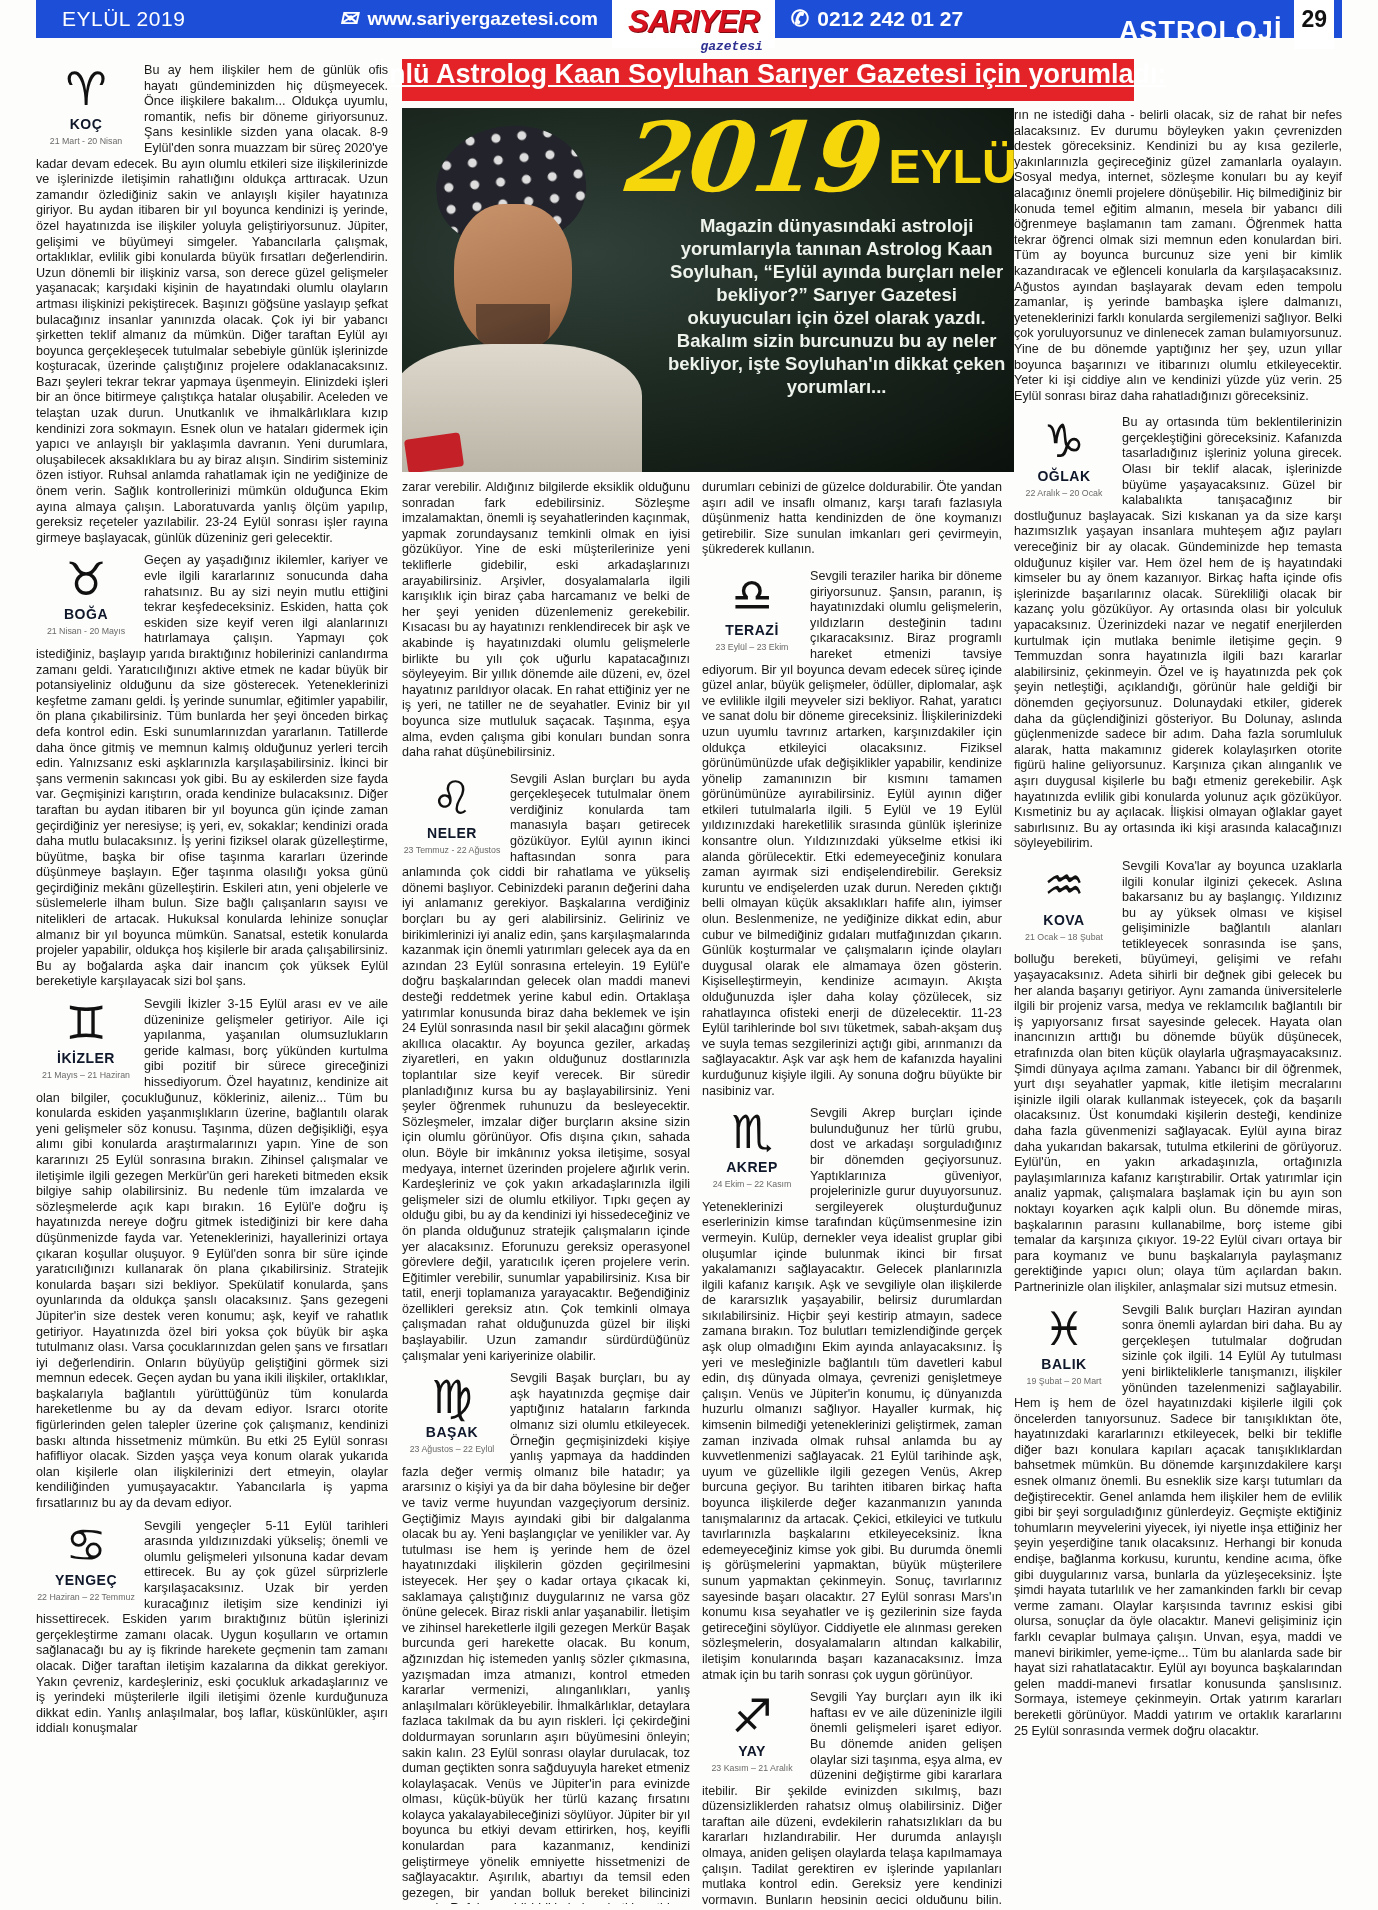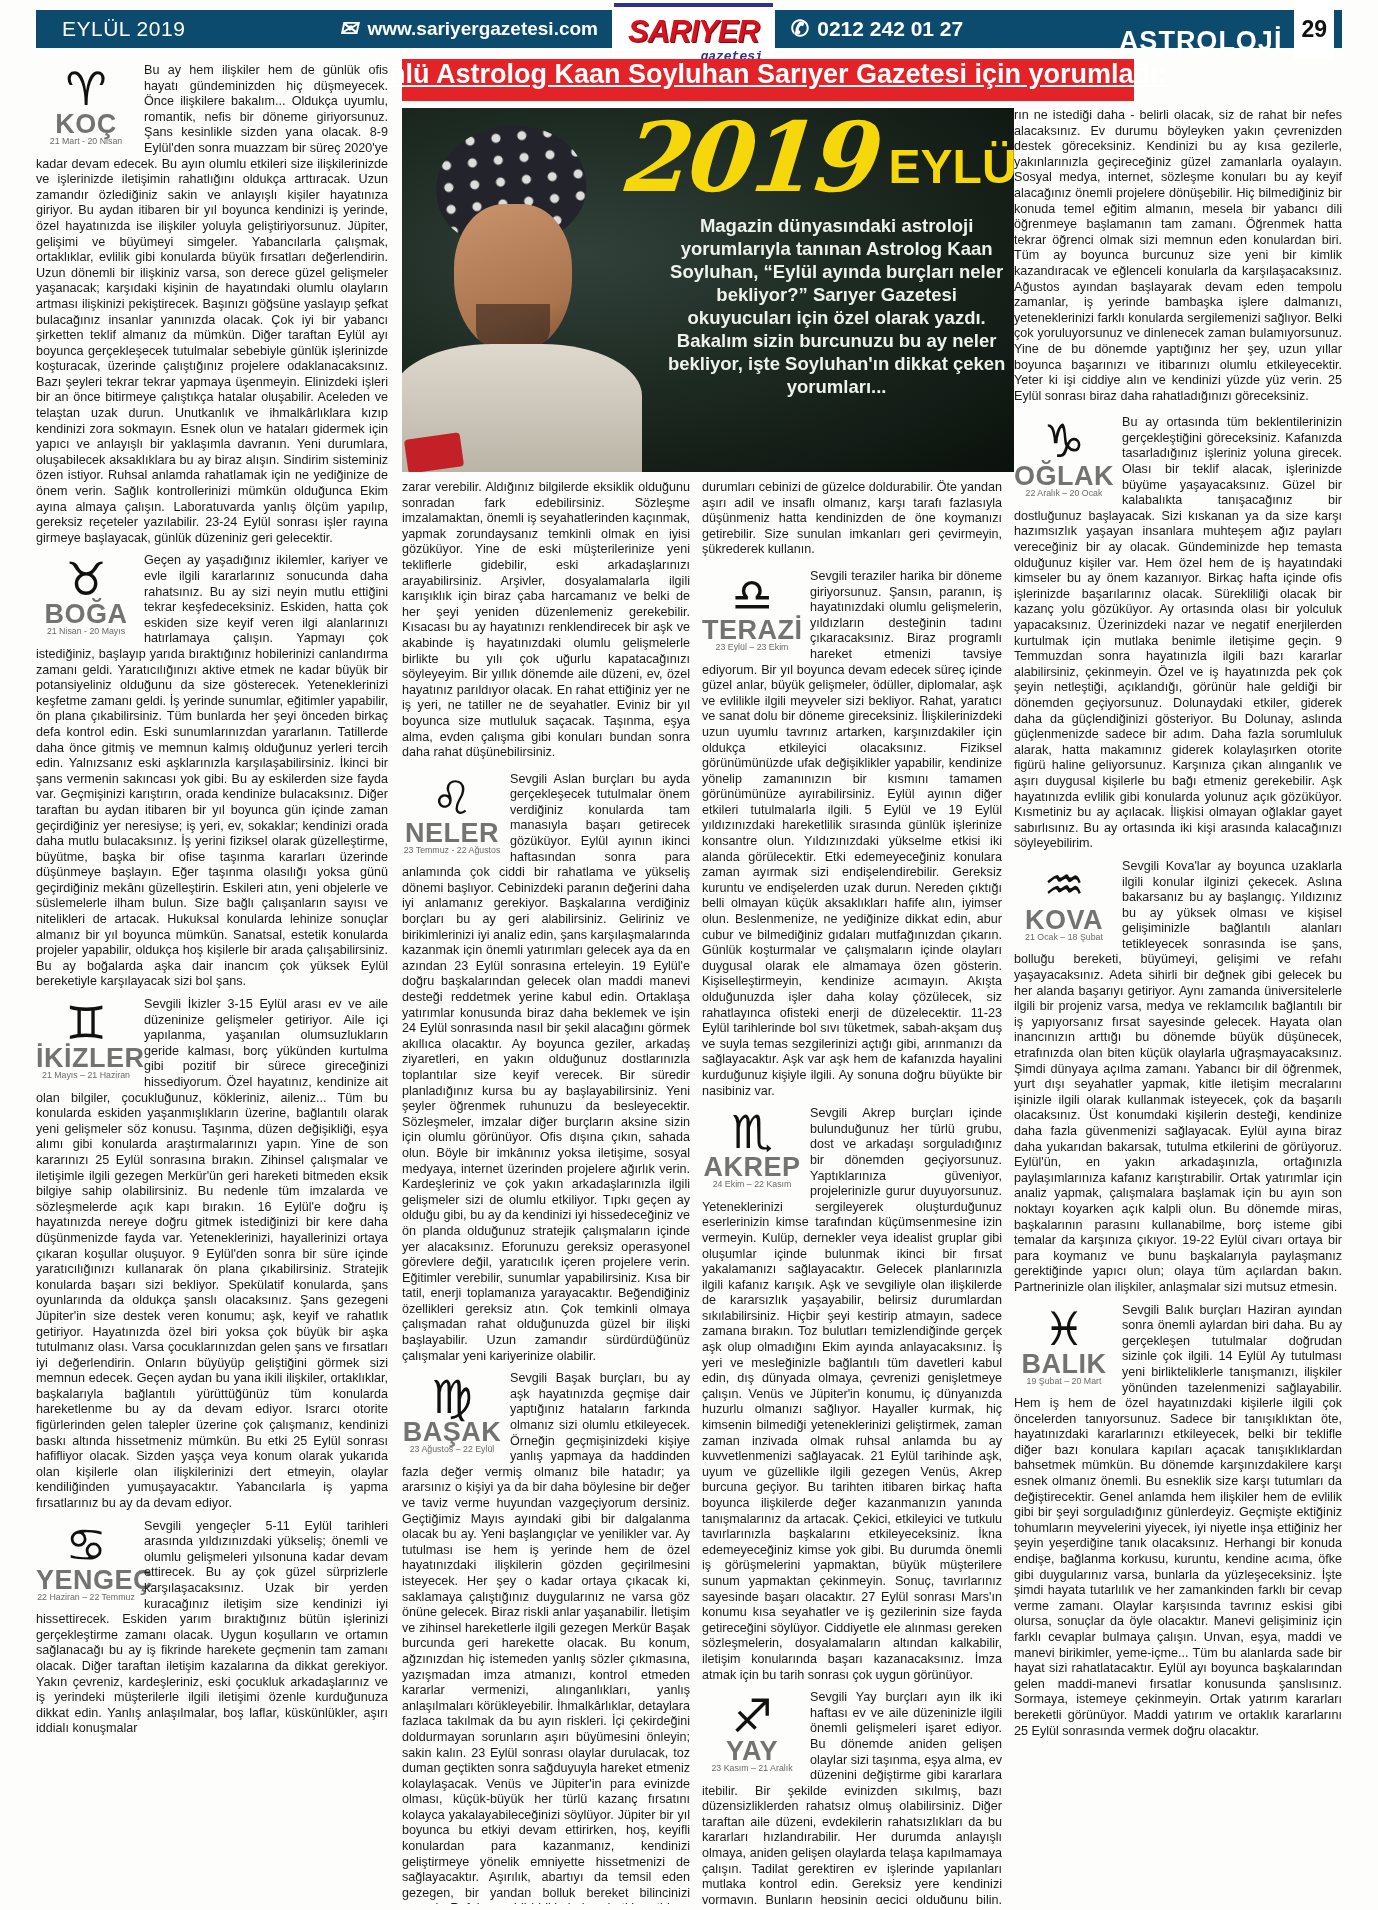--- a/index.html
+++ b/index.html
@@ -1,20 +1,20 @@
 <!DOCTYPE html>
 <html><head>
 <meta charset="utf-8">
 <style>
   html,body{margin:0;padding:0;background:#888;}
   .page{position:relative;width:1378px;height:1910px;background:#fdfdfb;margin:0 auto;
         font-family:"Liberation Sans",sans-serif;overflow:hidden;color:#1a1a1a;}
 
   
-  .topbar{position:absolute;left:36px;top:10px;width:1306px;height:38px;background:#0c4a6e;
+  .topbar{position:absolute;left:36px;top:0;width:1306px;height:38px;background:#1d4ed8;
           display:flex;align-items:center;color:#fff;}
   .topbar .issue{font-size:21px;letter-spacing:.5px;margin-left:26px;font-weight:400;}
   .topbar .web{display:flex;align-items:center;gap:8px;font-size:19px;font-weight:700;margin-left:auto;margin-right:16px;}
   .mailglyph{font-size:22px;transform:skewX(-12deg);}
   .logobox{background:#fff;border-top:4px solid #2f3192;height:48px;padding:1px 14px 0 14px;
            display:flex;flex-direction:column;justify-content:center;position:relative;box-shadow:0 0 0 2px #fff;}
   .logobox .logotitle{color:#d5121e;font-weight:bold;font-size:31px;font-style:italic;
            letter-spacing:-1px;line-height:30px;text-shadow:1px 1px 0 #7a0a10;}
   .logobox .logosub{position:absolute;right:10px;bottom:-8px;color:#2f3192;
            font-family:Liberation Mono, monospace;font-style:italic;font-size:13px;font-weight:bold;}
@@ -56,21 +56,21 @@
   .col p{margin:0;}
   .col .cont{margin-bottom:4px;}
   .col1{left:36px;top:56px;width:352px;height:1846px;}
   .col2{left:402px;top:480px;width:288px;height:1424px;}
   .col3{left:702px;top:480px;width:300px;height:1424px;}
   .col4{left:1014px;top:108px;width:328px;height:1794px;}
 
   .sign{clear:both;padding-top:7px;}
   .sighead{float:left;width:100px;text-align:center;margin:2px 8px 2px 0;}
   .glyph{font-family:"DejaVu Sans",sans-serif;font-size:46px;line-height:48px;color:#111;}
-  .signname{color:#737373;font-weight:bold;font-size:27px;line-height:22px;letter-spacing:.5px;}
+  .signname{color:#0f172a;font-weight:bold;font-size:14px;line-height:22px;letter-spacing:.5px;}
   .signdates{color:#6a6a6a;font-size:8.8px;line-height:12px;white-space:nowrap;}
 </style>
 </head>
 <body>
 
 <div class="page">
 
   <div class="topbar">
     <span class="issue">EYLÜL 2019</span>
     <span class="web">

